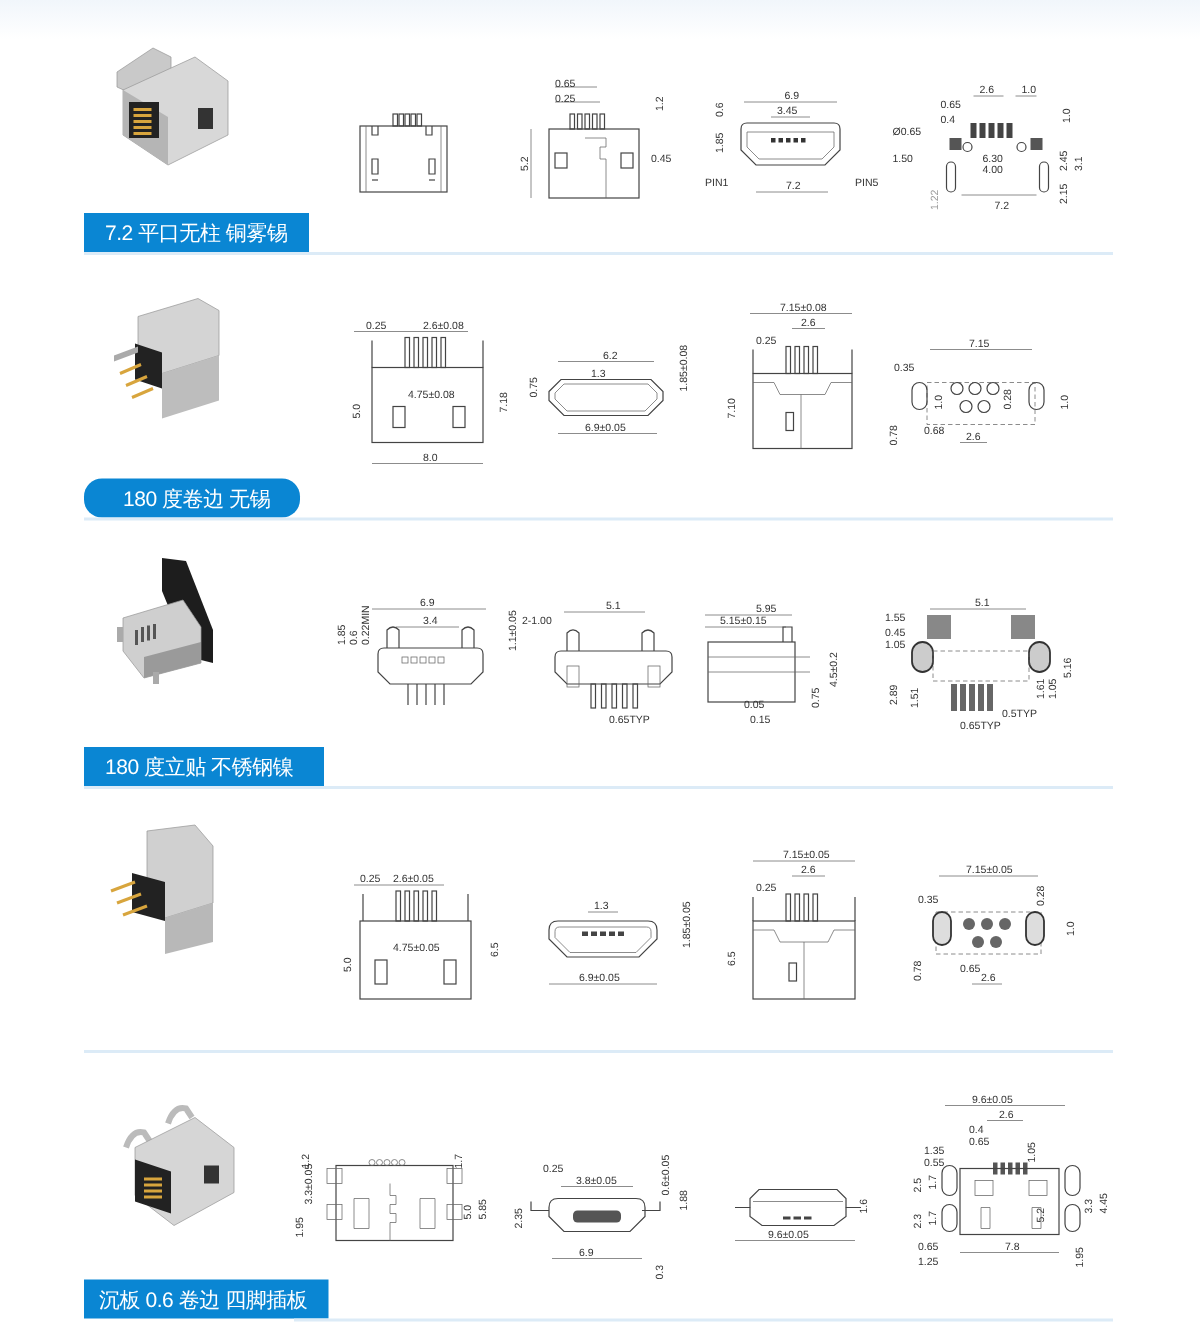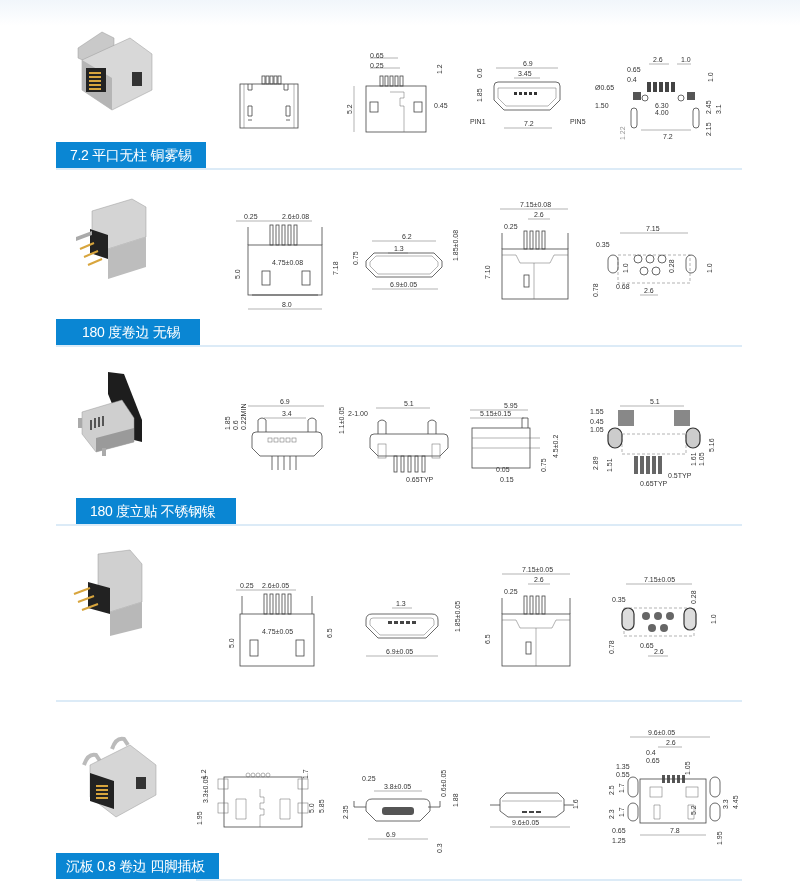--- a/index.html
+++ b/index.html
@@ -242,21 +242,21 @@
       <text x="38" y="50" class="dimv" transform="rotate(-90 38 50)">1.0</text>
       <text x="84" y="50" class="dimv" transform="rotate(-90 84 50)">0.28</text>
       <text x="8" y="74" class="dimv" transform="rotate(-90 8 74)">0.78</text>
       <text x="26" y="66" class="dim">0.68</text>
       <line x1="50" y1="72" x2="68" y2="72" class="ln2"></line>
       <text x="54" y="70" class="dim">2.6</text>
       <text x="122" y="50" class="dimv" transform="rotate(-90 122 50)">1.0</text>
     </svg>
   </div>
 
-  <div class="tab" style="top:144px;padding:0 20px 0 26px;">180 度卷边 无锡</div>
+  <div class="tab" style="top:144px;padding:0 20px 0 26px;border-radius:12px;">180 度卷边 无锡</div>
   <div class="divider" style="top:170px;"></div>
 </div>
 
 <div class="section" style="top:350px;height:178px;">
   <div class="photo" style="top:18px;left:68px;">
     <svg width="90" height="90" viewBox="0 0 90 90">
       <polygon points="40,4 56,6 74,52 74,74 58,70 40,26" fill="#1d1d1d"></polygon>
       <polygon points="14,44 54,32 66,50 66,74 28,84 14,66" fill="#cfcfcf" stroke="#999" stroke-width="0.5"></polygon>
       <polygon points="28,84 66,74 66,60 28,70" fill="#9a9a9a"></polygon>
       <g fill="#555">
@@ -360,21 +360,21 @@
       <text x="10" y="76" class="dimv" transform="rotate(-90 10 76)">2.89</text>
       <text x="24" y="78" class="dimv" transform="rotate(-90 24 78)">1.51</text>
       <text x="108" y="72" class="dimv" transform="rotate(-90 108 72)">1.61</text>
       <text x="116" y="72" class="dimv" transform="rotate(-90 116 72)">1.05</text>
       <text x="126" y="58" class="dimv" transform="rotate(-90 126 58)">5.16</text>
       <text x="80" y="84" class="dim">0.5TYP</text>
       <text x="52" y="92" class="dim">0.65TYP</text>
     </svg>
   </div>
 
-  <div class="tab" style="top:148px;padding:0 20px 0 14px;margin-left:20px;">180 度立贴 不锈钢镍</div>
+  <div class="tab" style="top:148px;padding:0 20px 0 14px;">180 度立贴 不锈钢镍</div>
   <div class="divider" style="top:174px;"></div>
 </div>
 
 <div class="section" style="top:528px;height:175px;">
   <div class="photo" style="top:20px;left:68px;">
     <svg width="90" height="90" viewBox="0 0 90 90">
       <polygon points="30,6 62,2 74,16 74,54 42,64 30,48" fill="#d0d0d0" stroke="#999" stroke-width="0.5"></polygon>
       <polygon points="42,64 74,54 74,80 42,88" fill="#b8b8b8"></polygon>
       <polygon points="20,34 42,40 42,66 20,60" fill="#222"></polygon>
       <g stroke="#d8a53d" stroke-width="2">
@@ -587,15 +587,15 @@
       <path d="M44 76 h6 v14 h-6 z" class="ln2"></path>
         <path d="M78 76 h6 v14 h-6 z" class="ln2"></path>
       <text x="2" y="104" class="dim">0.65</text>
       <text x="2" y="114" class="dim">1.25</text>
       <line x1="30" y1="106" x2="96" y2="106" class="ln2"></line>
       <text x="60" y="104" class="dim">7.8</text>
       <text x="112" y="116" class="dimv" transform="rotate(-90 112 116)">1.95</text>
     </svg>
   </div>
 
-  <div class="tab" style="top:150px;left:56px;padding:0 14px 0 10px;">沉板 0.8 卷边 四脚插板</div>
+  <div class="tab" style="top:150px;left:56px;padding:0 14px 0 10px;">沉板 0.6 卷边 四脚插板</div>
   <div class="divider" style="top:176px;left:196px;width:546px;"></div>
 </div>
 
 </body></html>

